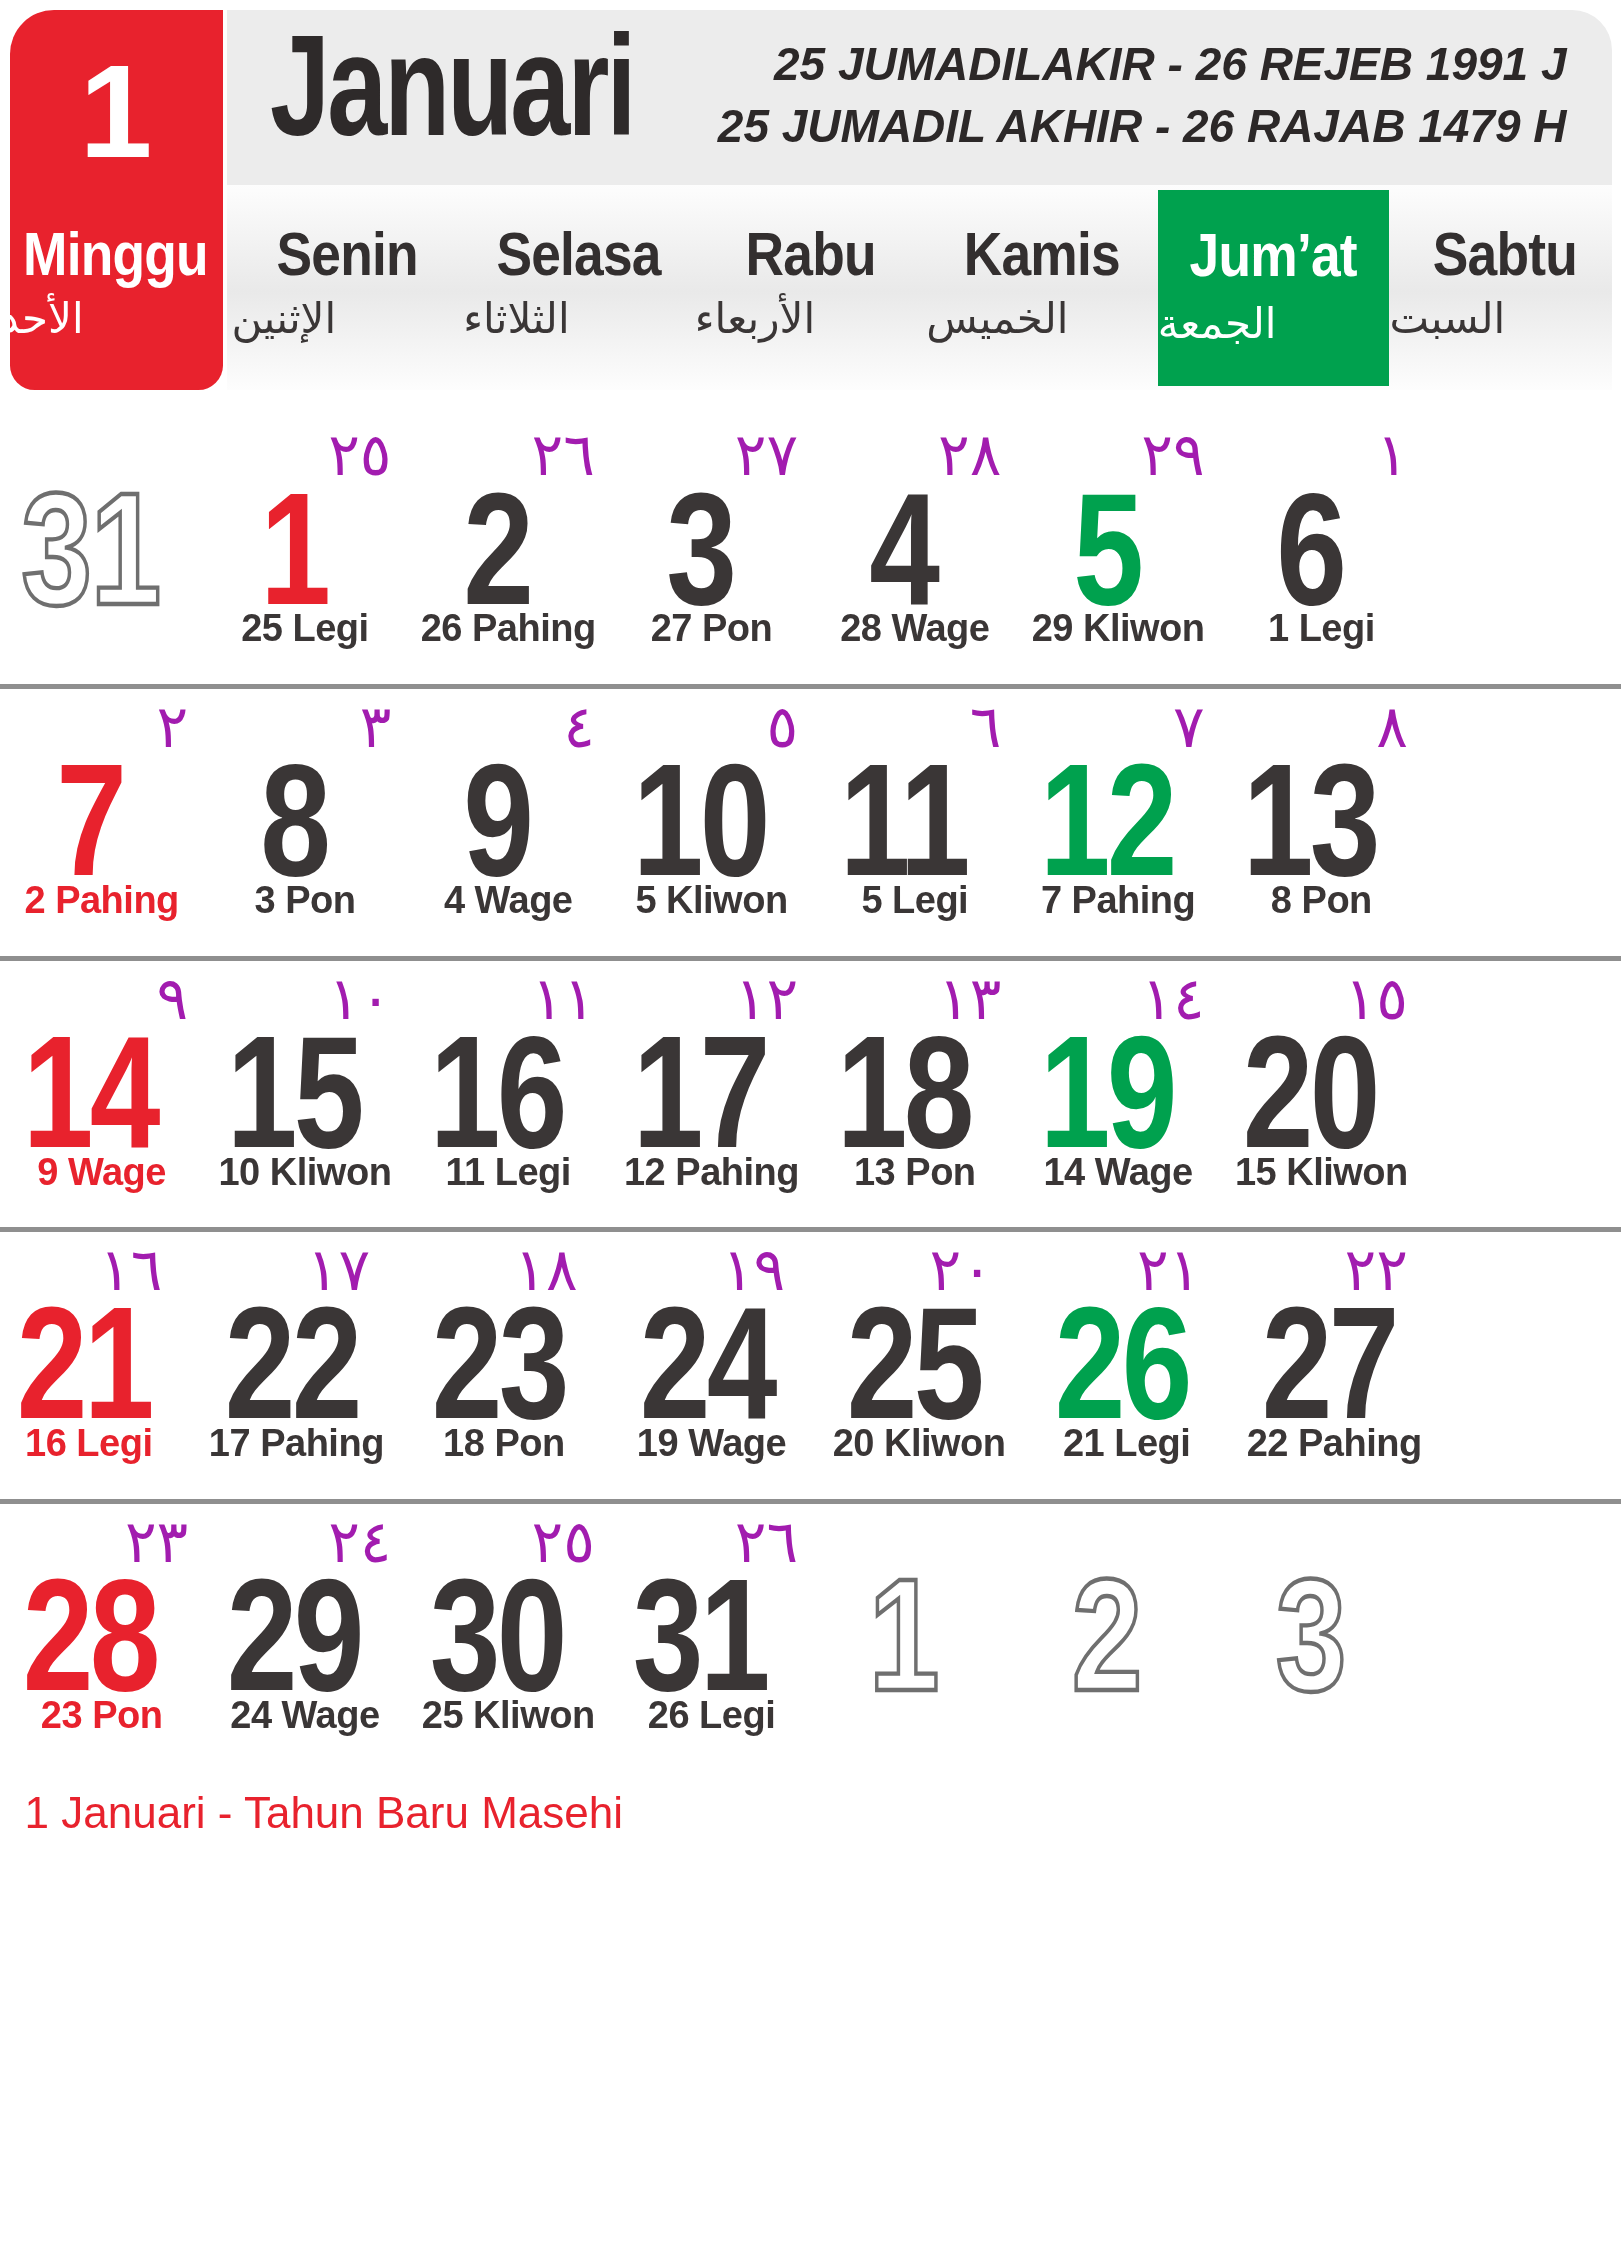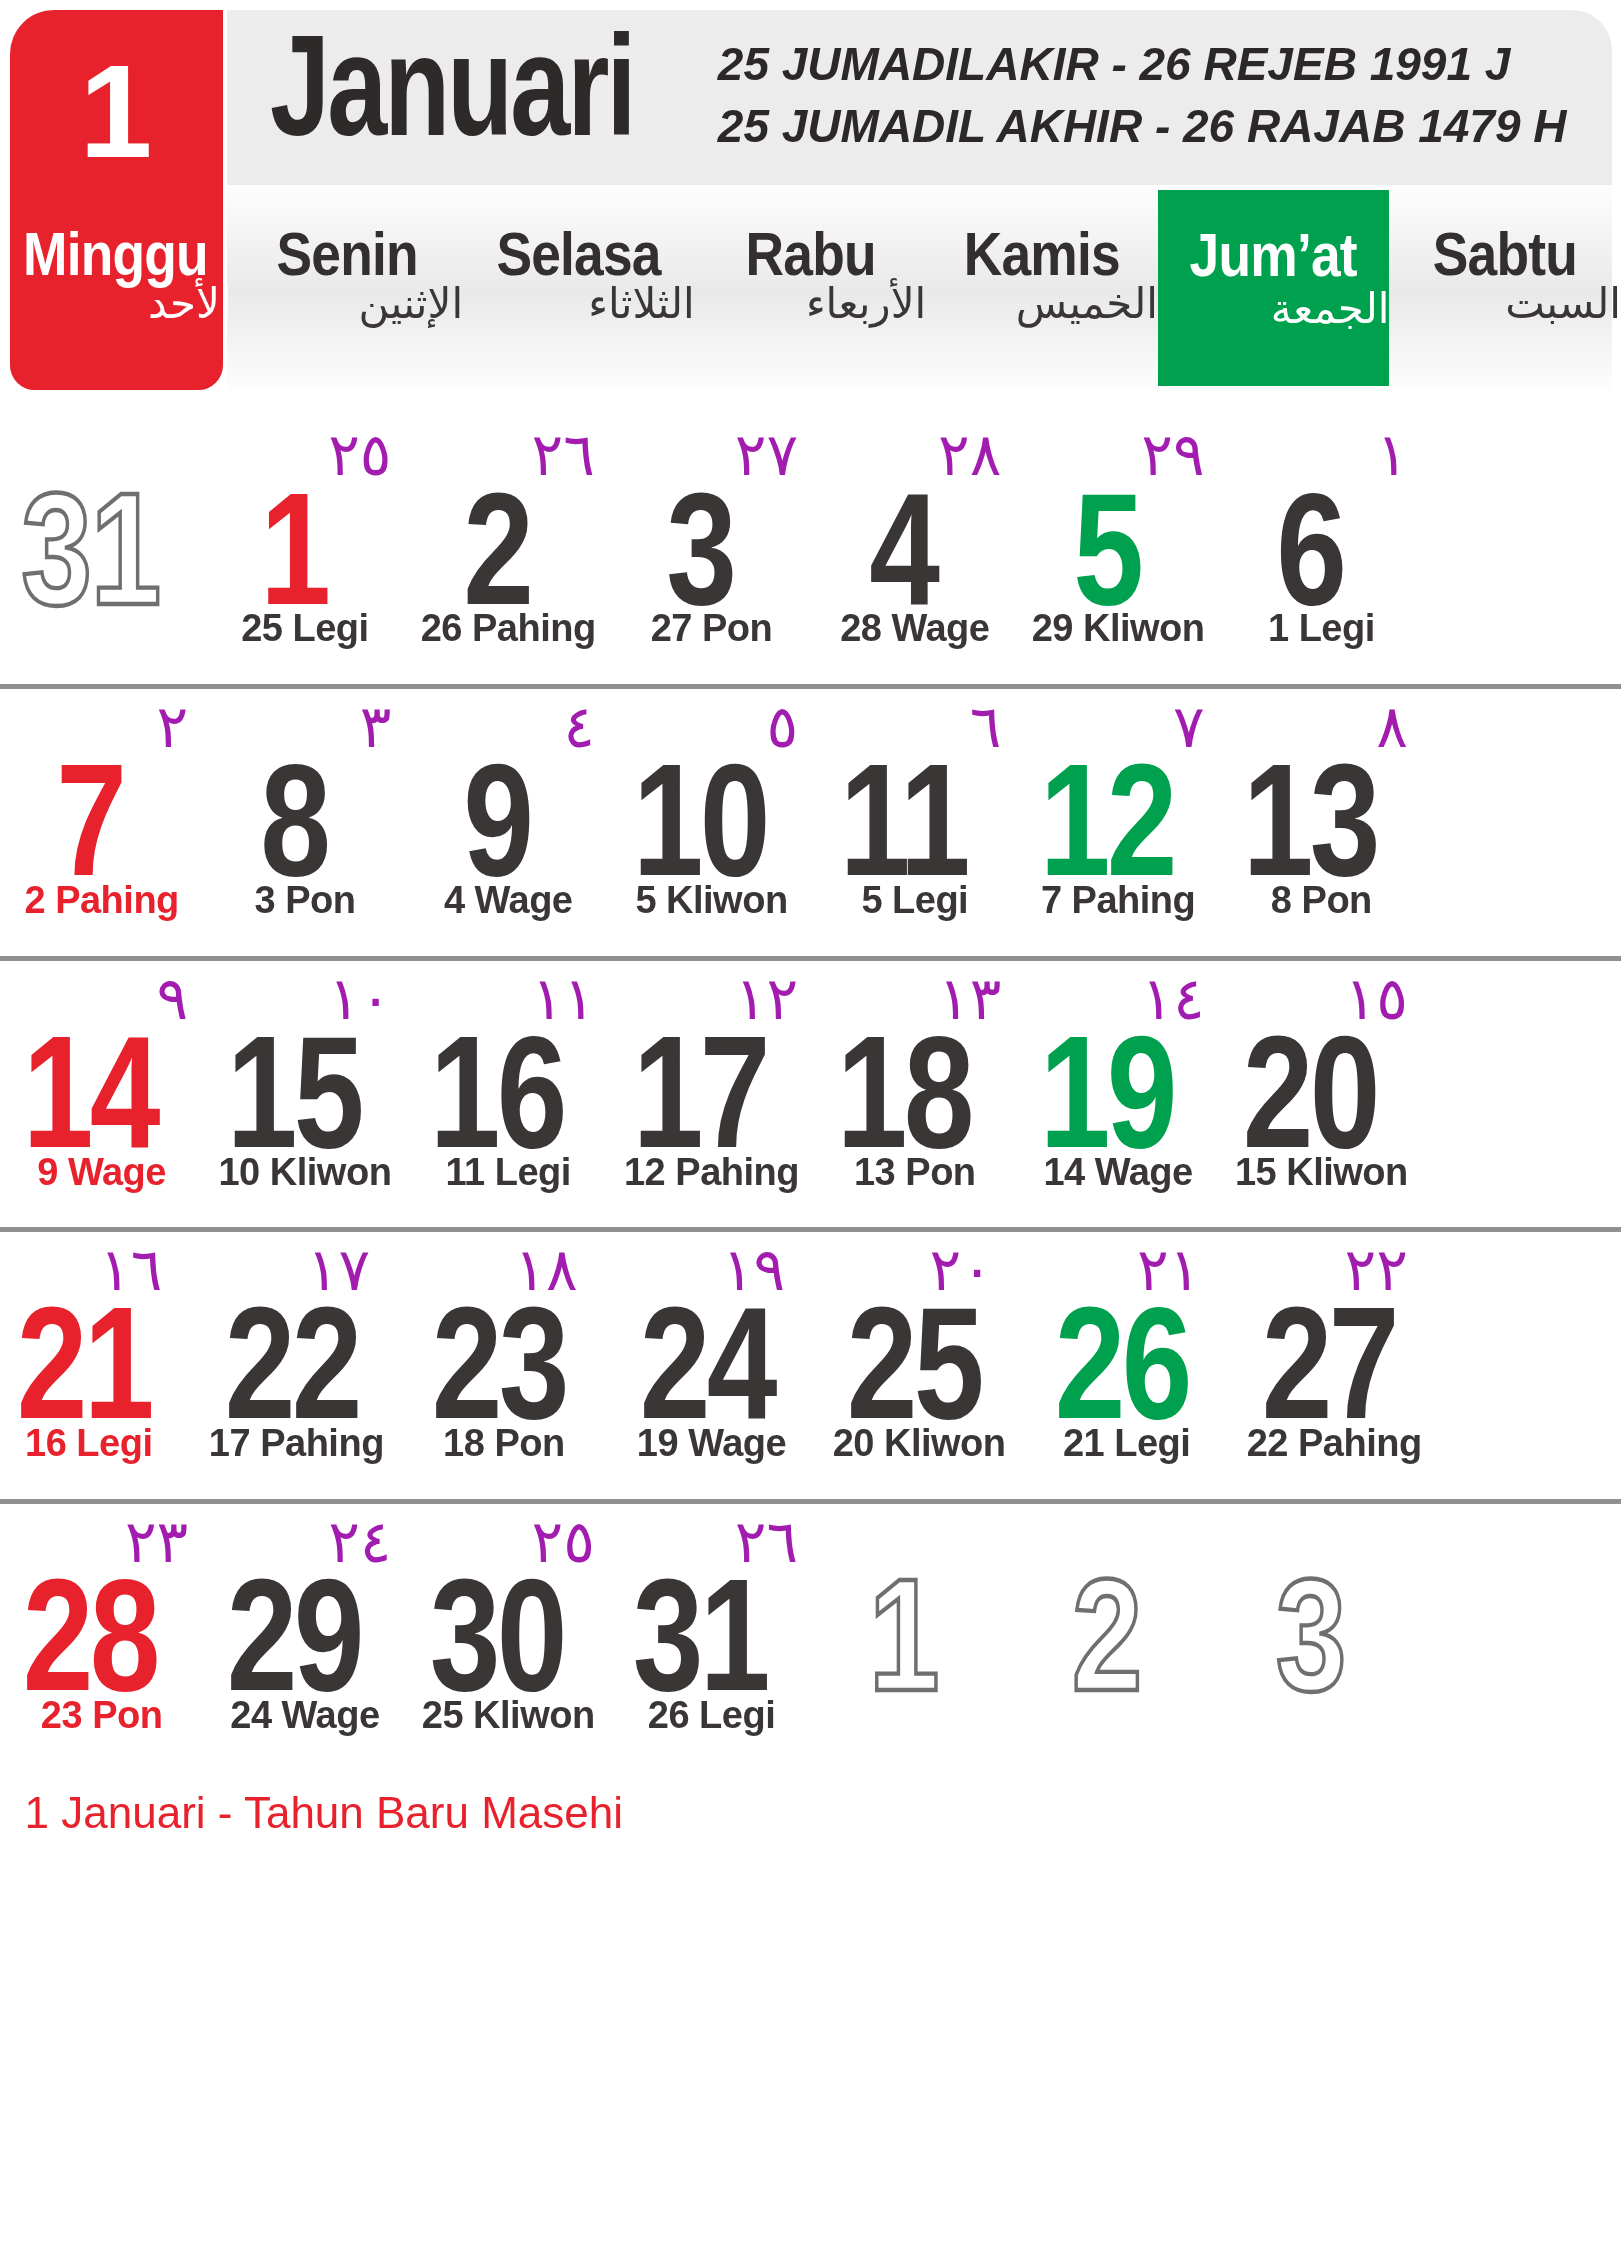--- a/index.html
+++ b/index.html
@@ -19,42 +19,42 @@
   .topbar{
     position:absolute; left:227px; top:9.5px; right:9.5px; height:175px;
     background:var(--bar); border-radius:0 40px 0 0; z-index:1;
   }
   .month-title{position:absolute; left:43px; top:5.7px; line-height:1;}
   .mt-inner{
     display:inline-block; font-size:142px; font-weight:bold; color:#2e2a2a;
     transform:scaleX(0.76); transform-origin:left top; letter-spacing:-3.8px; line-height:1;
   }
   .hijri-lines{
-    position:absolute; right:45px; top:24.6px; text-align:left;
+    position:absolute; right:45px; top:24.6px; text-align:right;
     font-weight:bold; font-style:italic; font-size:46px; line-height:1.34; color:#2c2828;
   }
   
   .band{
     position:absolute; left:227px; right:9.5px; top:185px; height:205px; z-index:0;
     background:linear-gradient(180deg,#fdfdfd 0%,#e9e9e9 52%,#fdfdfd 100%);
   }
   .weekdays{
     position:absolute; left:0; top:185px; width:1621px; height:205px; z-index:2;
     display:grid; grid-template-columns:repeat(7,1fr);
   }
   .wd{position:relative; text-align:center;}
   .wd.friday{background:var(--green); margin:4.7px 0 3.8px 0;}
   .wd-name{
     display:inline-block; margin-top:38px; font-size:62px; font-weight:bold;
     line-height:1; color:#332f2f; transform:scaleX(0.86); letter-spacing:-0.9px;
   }
   .wd.friday .wd-name{margin-top:34px;}
   .wd.sunday .wd-name,.wd.friday .wd-name{color:#fff;}
   .wd-ar{
-    position:absolute; top:96px; left:0; right:0; text-align:right;
+    position:absolute; top:111px; left:0; right:0; text-align:left;
     font-family:"DejaVu Sans", sans-serif; font-size:42px; line-height:1.1; color:#3a3636;
   }
   .wd.sunday .wd-ar,.wd.friday .wd-ar{color:#fff;}
   
   .row{
     position:absolute; left:0; width:1423px; height:267px; z-index:2;
     display:grid; grid-template-columns:repeat(7,1fr);
   }
   .row.first{height:287px;}
   .cell{position:relative;}

